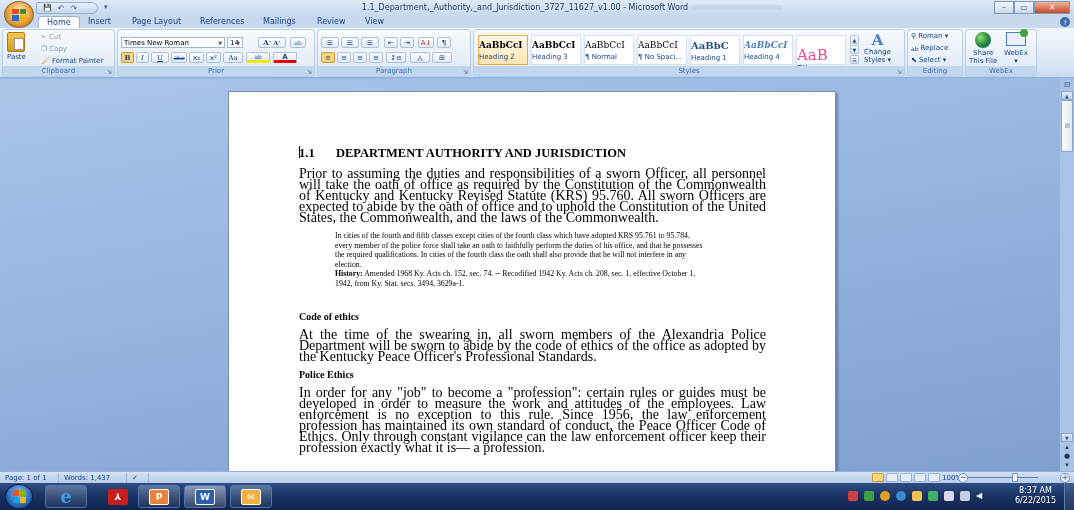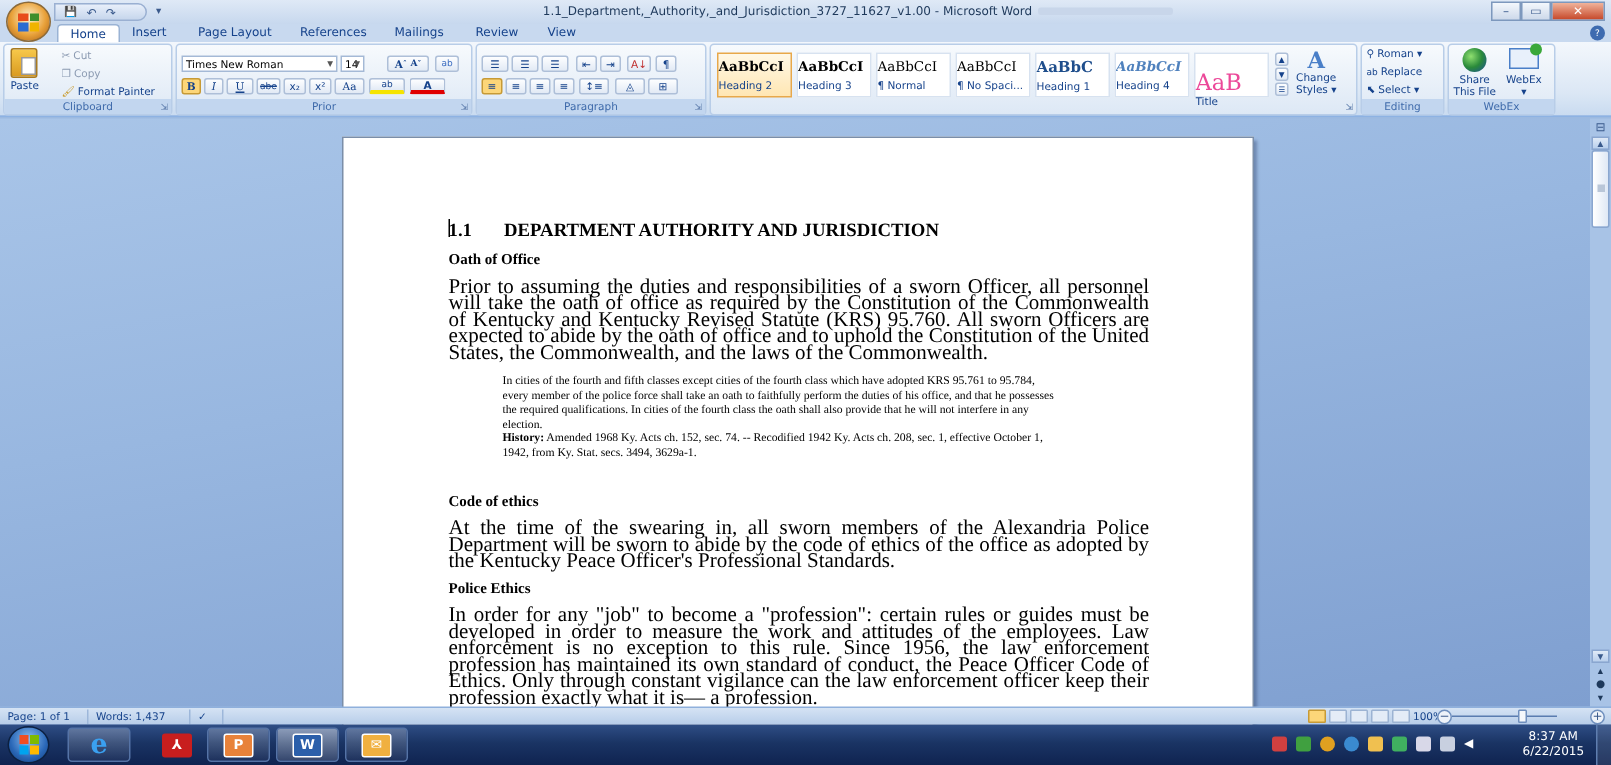--- a/index.html
+++ b/index.html
@@ -224,20 +224,21 @@
     <div style="position:absolute;left:376px;top:5px;width:9px;height:30px;display:flex;flex-direction:column;gap:1px">
       <div class="sbtn" style="position:static;height:9px;font-size:5px">▲</div>
       <div class="sbtn" style="position:static;height:9px;font-size:5px">▼</div>
       <div class="sbtn" style="position:static;height:9px;font-size:5px">☰</div>
     </div>
     <div class="btn" style="left:390px;top:2px;flex-direction:column;gap:0;line-height:8px">
       <span style="font-size:15px;font-weight:bold;color:#4a7fc8;font-family:'DejaVu Serif',serif;line-height:16px">A</span>
       <span>Change</span>
       <span>Styles ▾</span>
     </div>
+    <div class="group-label">Styles</div>
     <span class="launcher">⇲</span>
   </div>
 
   <div class="group" style="left:907px;width:56px">
     <div class="btn" style="left:3px;top:2px">
         <span>⚲</span>
         <span>Roman ▾</span>
       </div>
     <div class="btn" style="left:3px;top:14px">
         <span style="font-size:6px">ab</span>
@@ -267,21 +268,20 @@
   </div>
 </div>
 
 <div class="docarea">
   <div class="page">
     <div class="doc">
       <div class="h1">
         <span class="num"><span class="cursor"></span><span>1.1</span></span>
         <span>DEPARTMENT AUTHORITY AND JURISDICTION</span>
       </div>
-      <div class="h2">Oath of Office</div>
       <div class="para">Prior to assuming the duties and responsibilities of a sworn Officer, all personnel will take the oath of office as required by the Constitution of the Commonwealth of Kentucky and Kentucky Revised Statute (KRS) 95.760.  All sworn Officers are expected to abide by the oath of office and to uphold the Constitution of the United States, the Commonwealth, and the laws of the Commonwealth.</div>
       <div class="quote">
         <p><span>In cities of the fourth and fifth classes except cities of the fourth class which have adopted KRS 95.761 to 95.784, every member of the police force shall take an oath to faithfully perform the duties of his office, and that he possesses the required qualifications. In cities of the fourth class the oath shall also provide that he will not interfere in any election.</span><br><b>History:</b><span> Amended 1968 Ky. Acts ch. 152, sec. 74. -- Recodified 1942 Ky. Acts ch. 208, sec. 1, effective October 1, 1942, from Ky. Stat. secs. 3494, 3629a-1.</span></p>
       </div>
       <div class="gap"></div>
       <div class="h2">Code of ethics</div>
       <div class="para">At the time of the swearing in, all sworn members of the Alexandria Police Department will be sworn to abide by the code of ethics of the office as adopted by the Kentucky Peace Officer's Professional Standards.</div>
       <div class="h2">Police Ethics</div>
       <div class="para">In order for any "job" to become a "profession": certain rules or guides must be developed in order to measure the work and attitudes of the employees.  Law enforcement is no exception to this rule.  Since 1956, the law enforcement profession has maintained its own standard of conduct, the Peace Officer Code of Ethics.  Only through constant vigilance can the law enforcement officer keep their profession exactly what it is— a profession.</div>
     </div>

